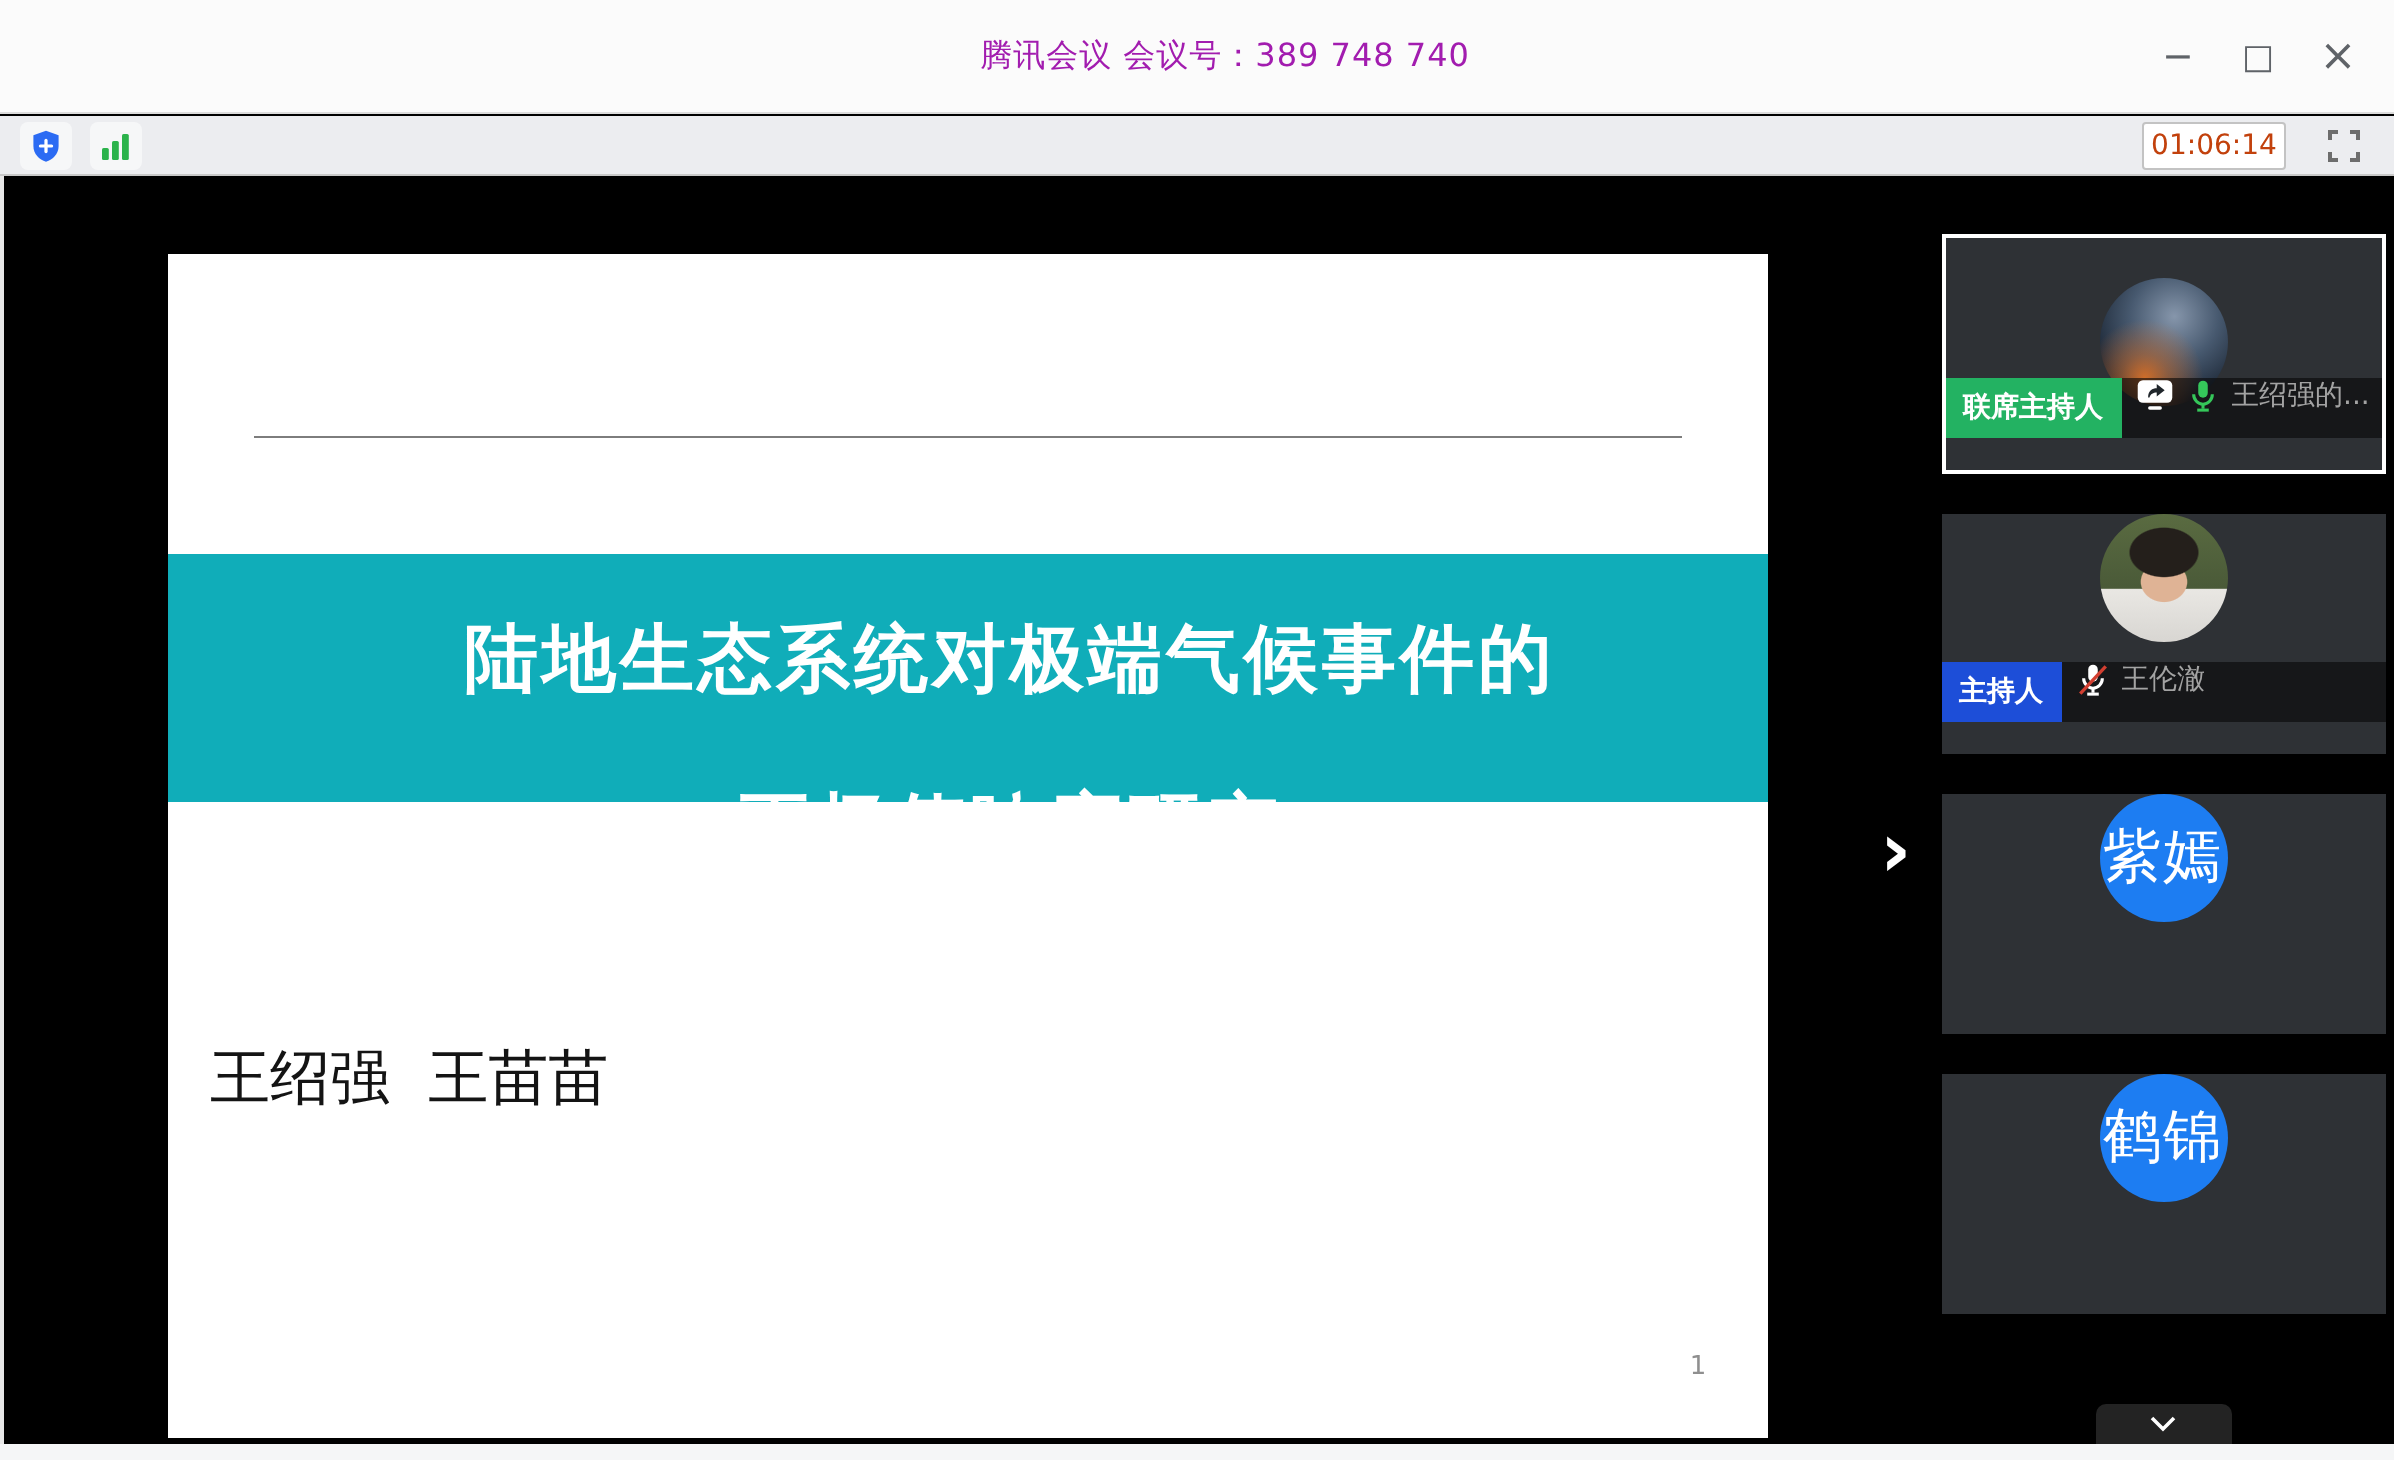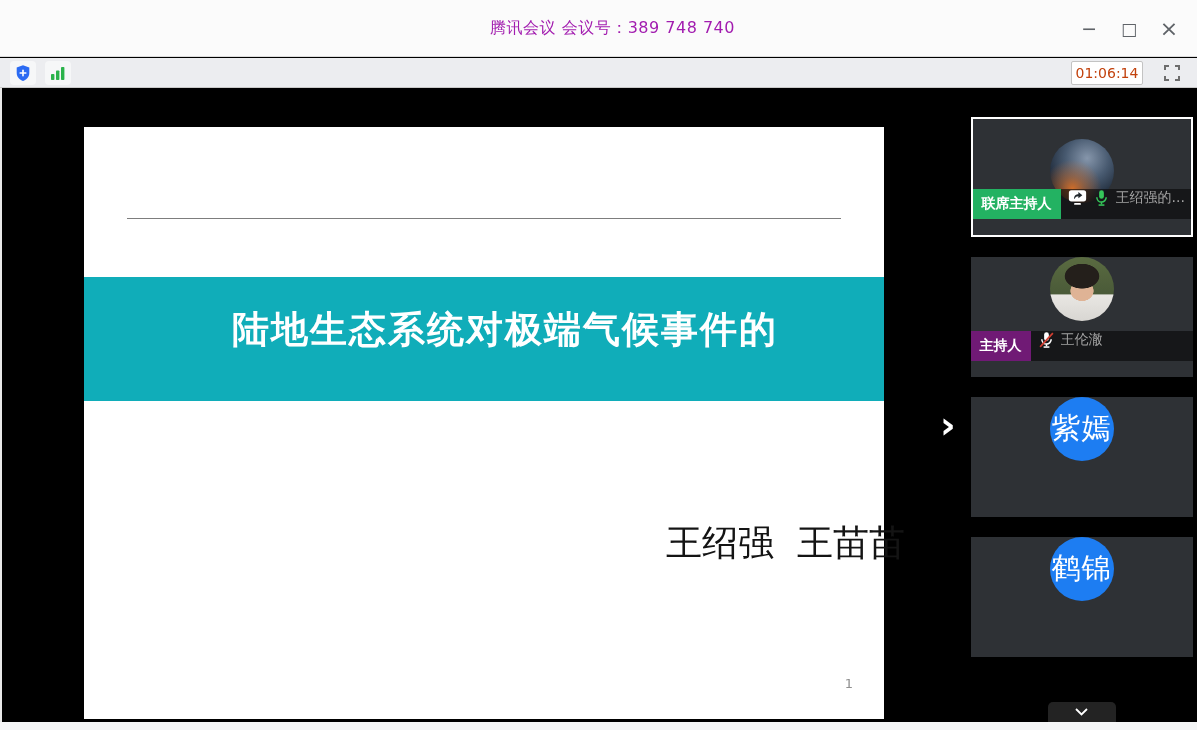--- a/index.html
+++ b/index.html
@@ -32,22 +32,22 @@
 
   
   .main { position:absolute; top:88px; left:0; width:100%; height:634px;
           background:#000; border-left:2px solid #e8e8e8; }
   .slide { position:absolute; left:82px; top:39px; width:800px; height:592px; background:#fff; }
   .slide-rule { position:absolute; left:43px; top:91px; width:714px; height:1px; background:#7d7d7d; }
   .banner { position:absolute; left:0; top:150px; width:100%; height:124px;
             display:flex; flex-direction:column; align-items:center; padding-top:28px; gap:34px; }
   .banner-line { color:#fff; font-size:37px; font-weight:bold; letter-spacing:2px;
                  transform:translateX(21px); white-space:nowrap; }
-  .authors { position:absolute; left:0; top:392px; width:100%; text-align:right;
-             font-size:36px; color:#141414; white-space:pre; transform:translateX(21px); }
+  .authors { position:absolute; left:0; top:392px; width:100%; text-align:left;
+             font-size:30px; color:#141414; white-space:pre; transform:translateX(21px); }
   .page-num { position:absolute; left:755px; top:549px; width:20px; text-align:center;
               font-size:13px; color:#8f8f8f; }
   .expand-arrow { position:absolute; left:938px; top:318px; color:#fff; font-size:38px;
                   line-height:38px; cursor:pointer; font-weight:bold; }
 
   
   .sidebar { position:absolute; right:0; top:27px; width:231px; height:607px;
              overflow:hidden; }
   .tile { position:relative; width:222px; height:120px; margin:0 auto 5px auto;
           background:#2e3135; cursor:pointer; }
@@ -64,21 +64,21 @@
       radial-gradient(ellipse 31% 27% at 50% 53%, #dfb395 0%, #dfb395 57%, rgba(223,179,149,0) 60%),
       linear-gradient(180deg, #5a6b41 0%, #4a5a38 58%, #e9e7e3 59%, #d8d6d2 100%); }
   .avatar-mountain { background:
       linear-gradient(180deg, #0b0e11 0%, #0b0e11 11%, #c9ced2 12%, #b3b9bd 42%,
                       #9aa1a5 62%, #6f786f 76%, #31402f 87%, #1c2a21 100%); }
   .tile-bar { position:absolute; bottom:16px; left:0; width:100%; height:30px;
               background:rgba(8,8,8,.62); display:flex; align-items:flex-start; }
   .badge { height:30px; display:flex; align-items:center; padding:0 9px;
            font-size:14px; font-weight:bold; color:#fff; margin-right:7px; flex:none; }
   .badge.cohost { background:#23b262; }
-  .badge.host { background:#701a75; }
+  .badge.host { background:#1d4ed8; }
   .tile-bar .lead-pad { width:8px; flex:none; }
   .icon16 { flex:none; margin-right:6px; display:flex; align-items:center; }
   .tile-name { color:#a3a3a3; font-size:14px; white-space:nowrap; overflow:hidden; }
 
   .collapse-tab { position:absolute; bottom:0; left:50%; transform:translateX(-50%);
                   width:68px; height:20px; background:#232323; border-radius:5px 5px 0 0;
                   display:flex; align-items:center; justify-content:center; cursor:pointer; z-index:4; }
 
   
   .bottom-strip { position:absolute; bottom:0; left:0; width:100%; height:8px;
@@ -125,20 +125,21 @@
       </div>
     </div>
   </div>
 
   <div class="main">
 
     <div class="slide">
       <div class="slide-rule"></div>
       <div class="banner" style="background: rgb(16, 173, 185);">
           <div class="banner-line">陆地生态系统对极端气候事件的</div>
+          <div class="banner-line">正极值响应研究</div>
         </div>
       <div class="authors">王绍强  王苗苗</div>
       <div class="page-num">1</div>
     </div>
 
     <div class="expand-arrow">›</div>
 
     <div class="sidebar">
       <div id="tiles">
   <div class="tile active">

